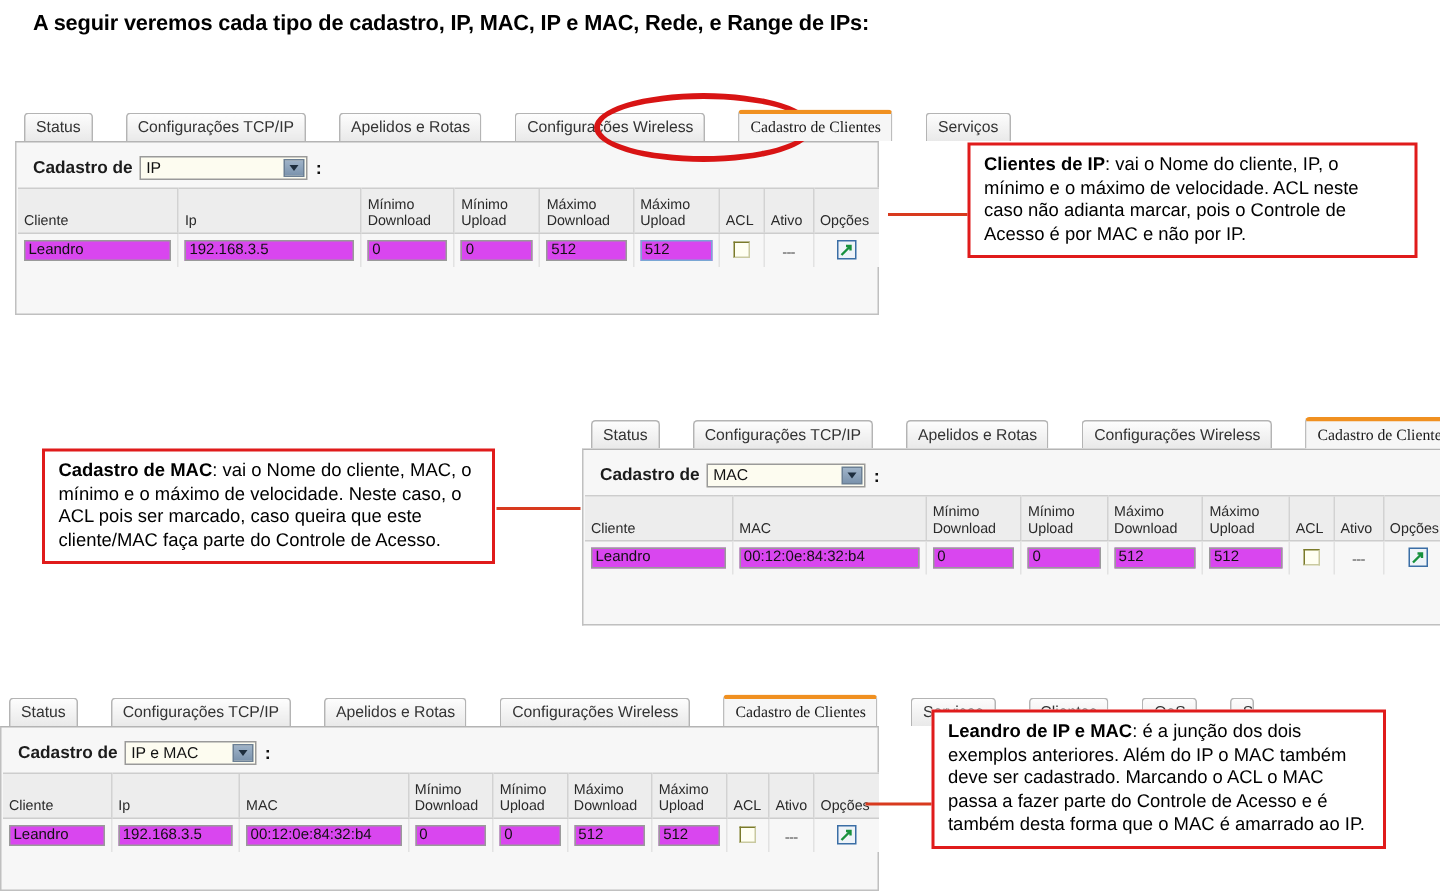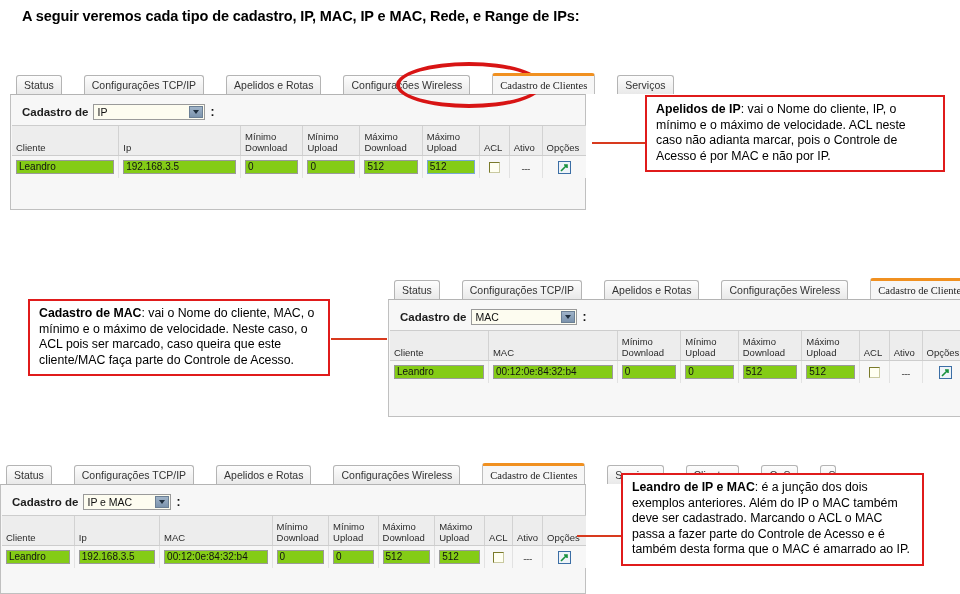--- a/index.html
+++ b/index.html
@@ -144,21 +144,21 @@
     height: 19px;
     background: #f7f7f7;
   }
   table.grid td:first-child { border-left: none; }
   th.c-center, td.c-center { text-align: center; }
 
   .tin {
     display: block;
     height: 14px;
     border: 1px solid #9a9a9a;
-    background: #84cc16;
+    background: #d946ef;
     font-size: 10px;
     color: #111;
     line-height: 12px;
     padding: 0 2px;
     font-family: "Liberation Sans", sans-serif;
     white-space: nowrap;
     overflow: hidden;
   }
   .tin.focus { border-color: #7aa7d4; }
   .chk {
@@ -292,21 +292,21 @@
             </td>
           </tr>
         </tbody>
       </table>
     </div>
   </div>
 
   <div class="connector" style="left:592px; top:142px; width:54px;"></div>
 
   <div class="callout" style="left:645px; top:95px; width:300px;">
-    <b>Apelidos de IP</b><span>: vai o Nome do cliente, IP, o mínimo e o máximo de velocidade. ACL neste caso não adianta marcar, pois o Controle de Acesso é por MAC e não por IP.</span>
+    <b>Clientes de IP</b><span>: vai o Nome do cliente, IP, o mínimo e o máximo de velocidade. ACL neste caso não adianta marcar, pois o Controle de Acesso é por MAC e não por IP.</span>
   </div>
 
   <div class="ellipse" style="left:396px; top:62px; width:146px; height:46px;"></div>
 
   <div class="callout" style="left:28px; top:299px; width:302px;">
     <b>Cadastro de MAC</b><span>: vai o Nome do cliente, MAC, o mínimo e o máximo de velocidade. Neste caso, o ACL pois ser marcado, caso queira que este cliente/MAC faça parte do Controle de Acesso.</span>
   </div>
 
   <div class="connector" style="left:331px; top:338px; width:56px;"></div>
 

